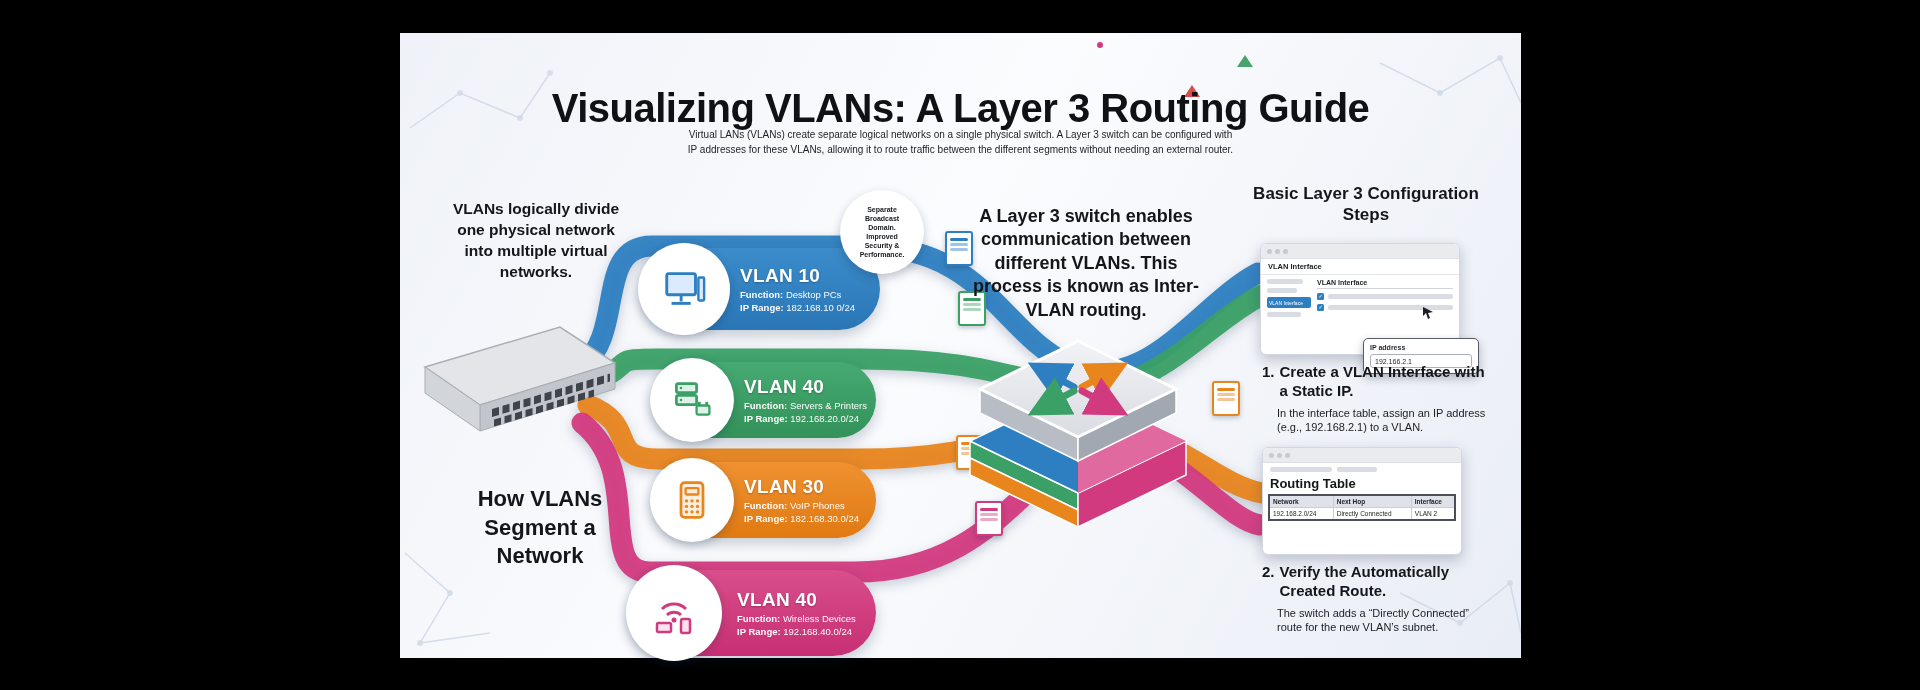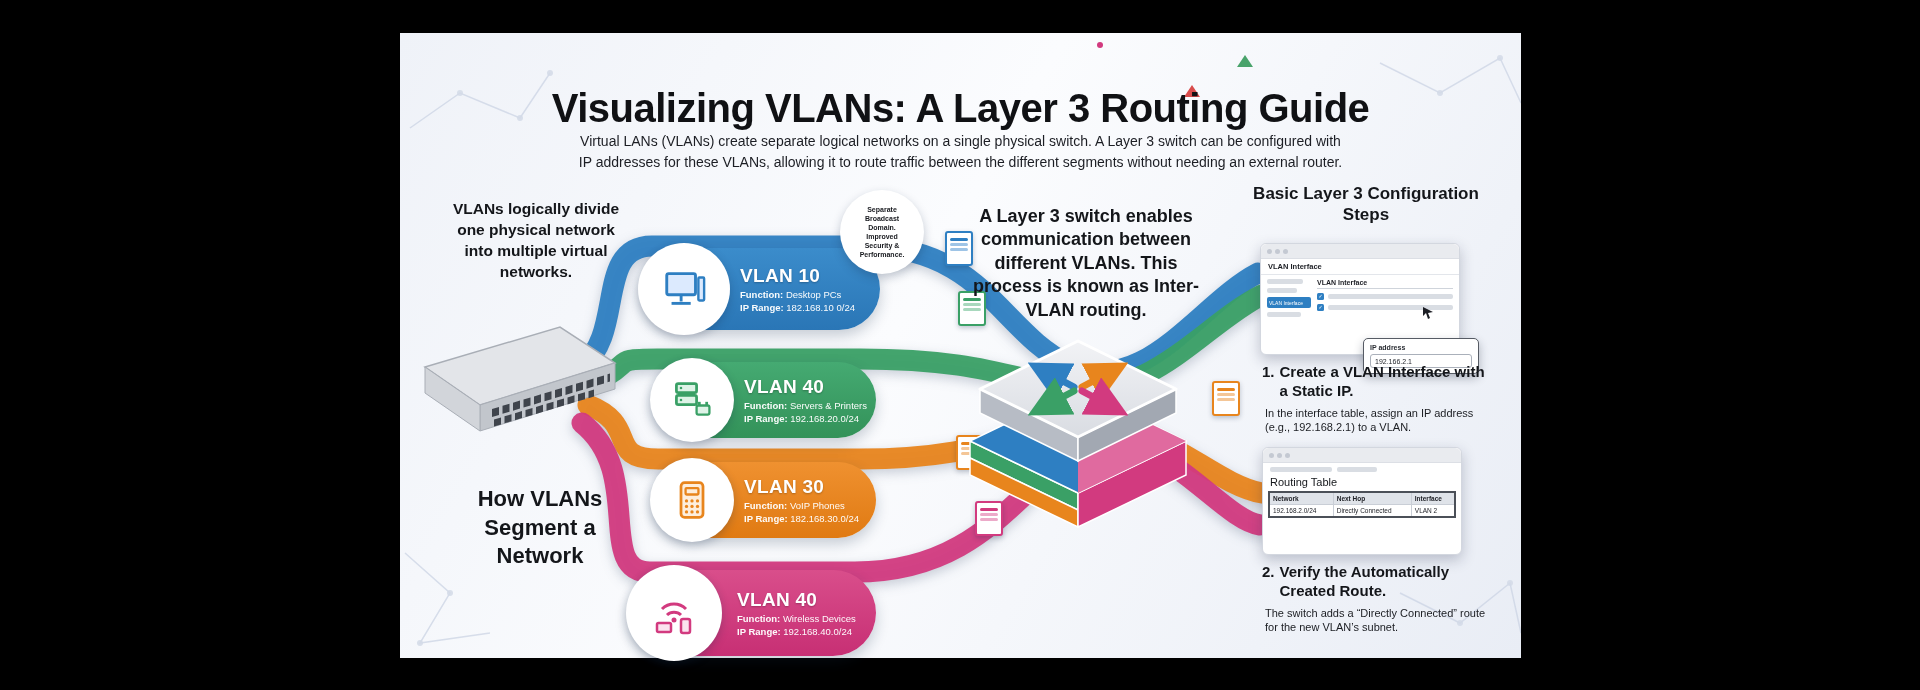--- a/index.html
+++ b/index.html
@@ -7,21 +7,21 @@
          font-family:"Liberation Sans","DejaVu Sans",sans-serif;}
   .panel{position:absolute;left:400px;top:33px;width:1121px;height:625px;
          background:linear-gradient(120deg,#eff2f8 0%,#fbfcfe 45%,#e9edf5 100%);}
   .decor,.ribbons{position:absolute;inset:0;width:1121px;height:625px;}
   .decor{z-index:0;}
   .ribbons{z-index:1;filter:drop-shadow(0 4px 6px rgba(40,60,90,.25));}
 
   .title{position:absolute;left:0;right:0;top:26px;text-align:center;z-index:4;
          font-size:40px;font-weight:700;color:#101114;letter-spacing:-0.5px;}
   .subtitle{position:absolute;left:0;right:0;top:84px;text-align:center;z-index:4;
-            font-size:14px;line-height:1.5;color:#1c1e24;font-weight:500;}
+            font-size:10px;line-height:1.5;color:#1c1e24;font-weight:500;}
 
   .left-intro{position:absolute;left:46px;top:166px;width:180px;z-index:4;text-align:center;
               font-size:15.5px;font-weight:700;color:#14161a;line-height:1.35;}
   .left-caption{position:absolute;left:50px;top:452px;width:180px;z-index:4;text-align:center;
                 font-size:22px;font-weight:700;color:#14161a;line-height:1.3;}
   .phys-switch{position:absolute;left:10px;top:272px;width:225px;height:170px;z-index:2;}
 
   .pill{position:absolute;border-radius:60px;color:#fff;z-index:3;
         box-shadow:0 6px 14px rgba(20,40,70,.22);margin-top:40px;}
   .pill-blue{background:linear-gradient(180deg,#3b8ccb,#2a76b6);}
@@ -73,31 +73,31 @@
   .chk::after{content:"✓";color:#fff;font-size:5px;line-height:1;}
   .popup{position:absolute;right:-20px;bottom:-20px;width:102px;background:#fff;
          border:1.5px solid #565b64;border-radius:5px;padding:5px 6px;
          box-shadow:0 4px 10px rgba(20,30,50,.3);z-index:6;}
   .popup-label{font-size:7px;font-weight:700;color:#2a2d33;}
   .popup-input{margin-top:3px;border:1px solid #aab0ba;border-radius:3px;padding:2.5px 4px;
                font-size:7px;color:#1f2228;background:#fff;}
   .cursor{position:absolute;right:26px;bottom:2px;z-index:7;}
 
   .w2-nav{display:flex;gap:5px;padding:4px 7px 1px 7px;}
-  .w2-label{font-size:11px;font-weight:400;color:#14161a;padding:3px 7px 1px 7px;}
+  .w2-label{font-size:13px;font-weight:700;color:#14161a;padding:3px 7px 1px 7px;}
   .win-table{border-collapse:collapse;margin:2px 5px 0 5px;width:calc(100% - 10px);
              border:2px solid #4b5058;}
   .win-table th,.win-table td{font-size:6.5px;padding:2px 3px;text-align:left;
              border:0.5px solid #c9ced6;color:#1c1e24;}
   .win-table th{background:#dfe3e9;font-weight:700;}
   .win-table td{background:#fff;font-weight:400;}
 
   .step{position:absolute;left:862px;width:228px;z-index:4;color:#14161a;}
   .step-title{display:flex;gap:5px;font-size:15px;font-weight:700;line-height:1.25;}
-  .step-body{margin:5px 0 0 3px;font-size:11px;line-height:1.35;color:#1b1d22;font-weight:400;}
+  .step-body{margin:5px 0 0 15px;font-size:11px;line-height:1.35;color:#1b1d22;font-weight:400;}
 </style>
 </head>
 <body>
 
 <div class="stage">
   <div class="panel">
 
     <svg class="decor" viewBox="0 0 1121 625">
       <g stroke="#c9d2e2" stroke-width="1.5" fill="none" opacity="0.7">
         <polyline points="10,95 60,60 120,85 150,40"></polyline>

